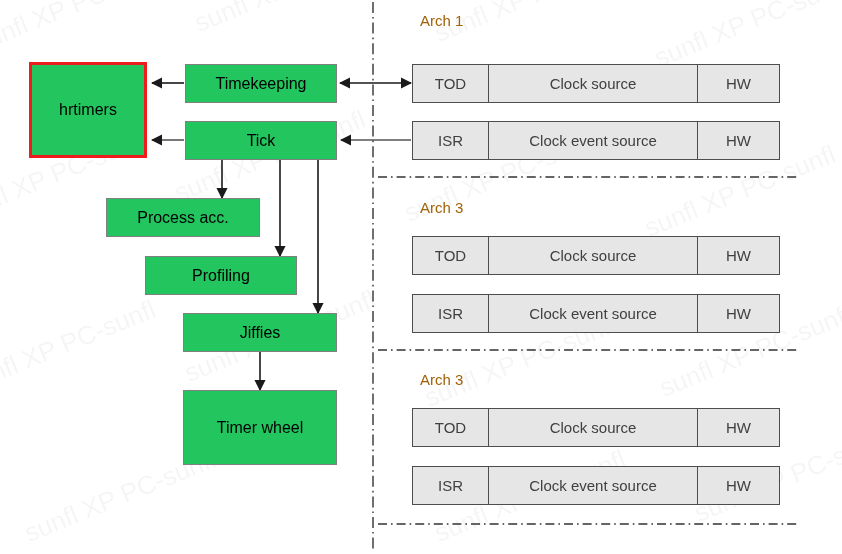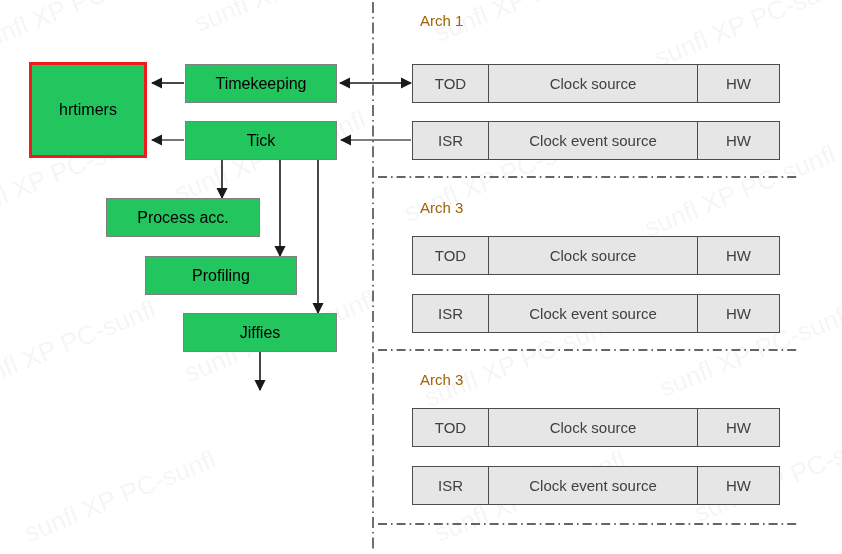--- a/index.html
+++ b/index.html
@@ -179,20 +179,23 @@
   </div>
 
   <div class="node" style="left:145px; top:256px; width:152px; height:39px;">
     <span>Profiling</span>
   </div>
 
   <div class="node" style="left:183px; top:313px; width:154px; height:39px;">
     <span>Jiffies</span>
   </div>
 
+  <div class="node" style="left:183px; top:390px; width:154px; height:75px;">
+    <span>Timer wheel</span>
+  </div>
 
   <div class="arch-label" style="left:420px; top:12px;">Arch 1</div>
 
   <div class="arch-row" style="left:412px; top:64px; width:368px;">
     <div class="arch-cell cell-label">TOD</div>
     <div class="arch-cell cell-source">Clock source</div>
     <div class="arch-cell cell-hw">HW</div>
   </div>
 
   <div class="arch-row" style="left:412px; top:121px; width:368px;">

